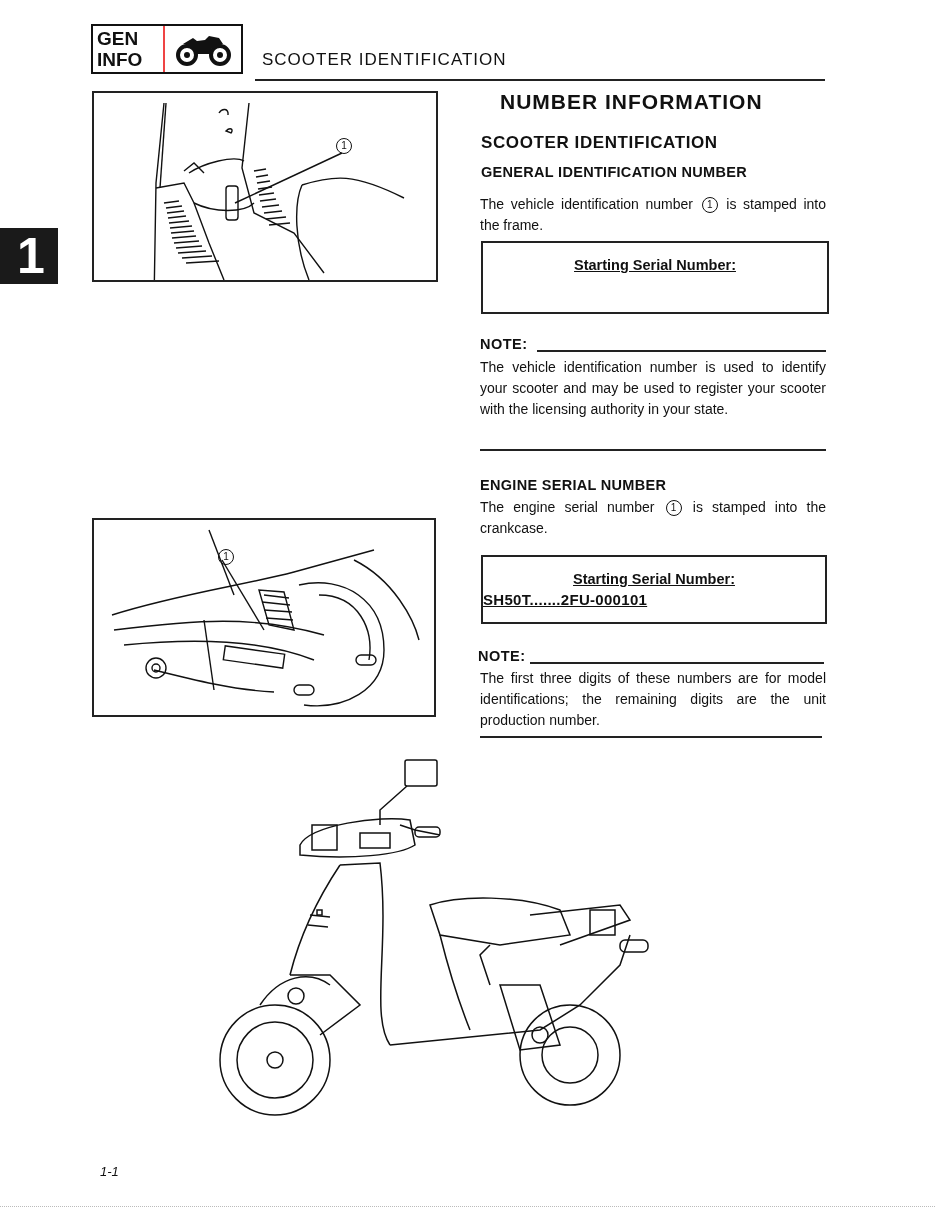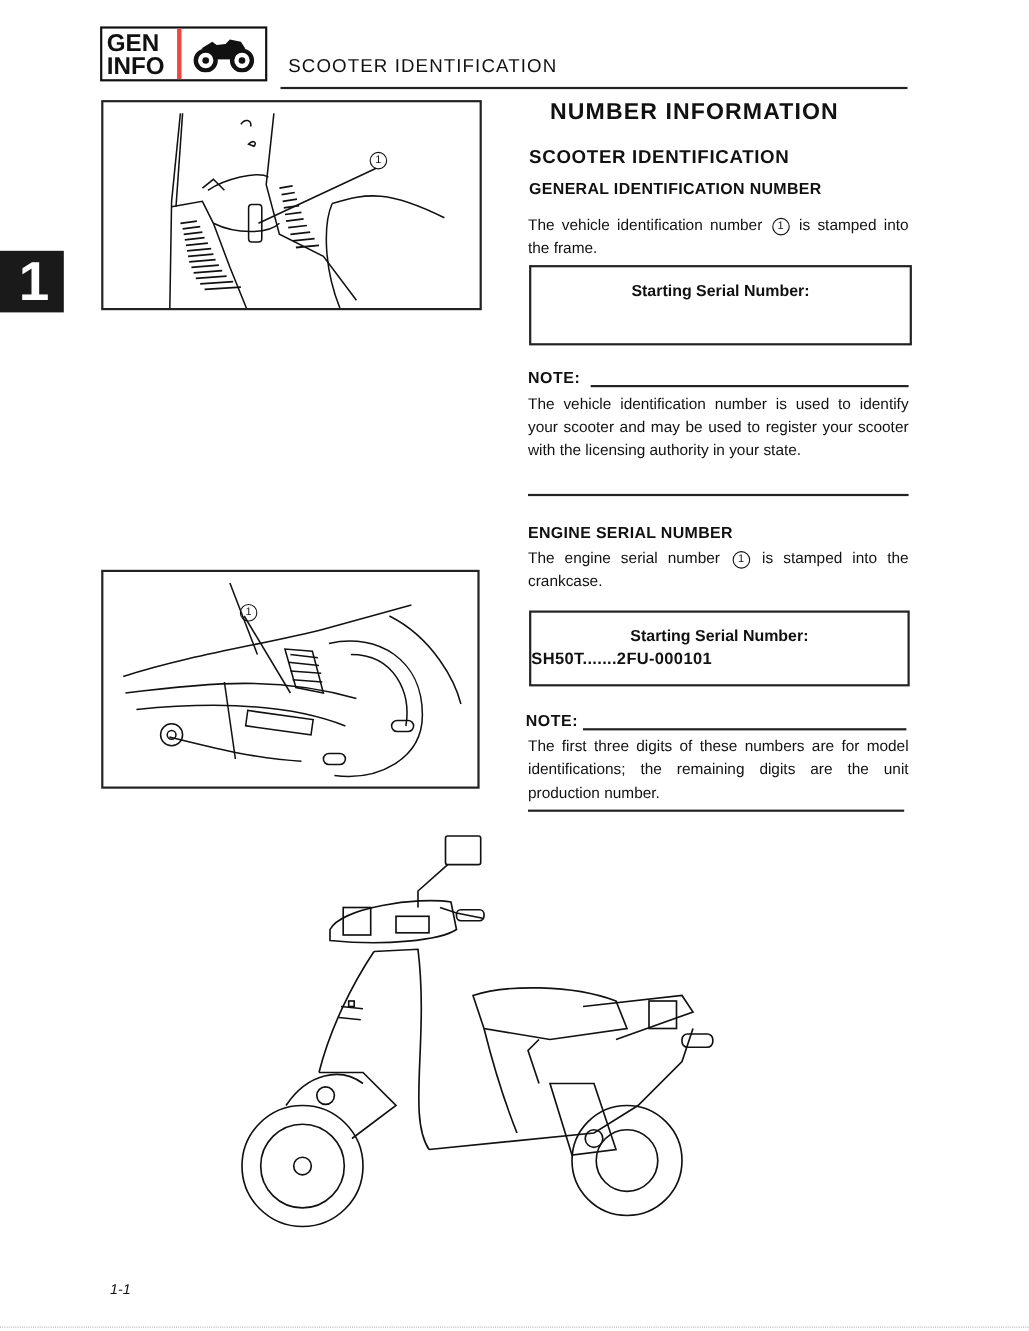--- a/index.html
+++ b/index.html
@@ -8,22 +8,22 @@
       font-family: "Liberation Sans", sans-serif; color: #111;
     }
     .abs { position: absolute; }
 
     
     .logo-box {
       left: 91px; top: 24px; width: 152px; height: 50px;
       border: 2px solid #111; box-sizing: border-box; display: flex;
     }
     .logo-text {
-      width: 72px; height: 100%; border-right: 4px solid #ef4444; box-sizing: border-box;
-      font-weight: bold; font-size: 22px; line-height: 21px; letter-spacing: 0px;
+      width: 72px; height: 100%; border-right: 2px solid #ef4444; box-sizing: border-box;
+      font-weight: bold; font-size: 19px; line-height: 21px; letter-spacing: 0px;
       padding: 2px 0 0 4px; color: #111;
     }
     .logo-text span { display: block; }
     .logo-icon { flex: 1; display: flex; align-items: center; justify-content: center; }
     .header-title {
       left: 262px; top: 50px; font-size: 17px; letter-spacing: 1px; color: #111;
     }
     .header-rule { left: 255px; top: 79px; width: 570px; height: 2px; background: #222; }
 
     
@@ -45,21 +45,21 @@
     .h1 {
       left: 500px; top: 90px; font-size: 21px; font-weight: bold; letter-spacing: 1px;
     }
     .h2 { left: 481px; top: 133px; font-size: 17px; font-weight: bold; letter-spacing: 0.6px; }
     .h3 { left: 481px; top: 164px; font-size: 14.5px; font-weight: bold; letter-spacing: 0.3px; }
     .body-text {
       left: 480px; width: 346px; font-size: 14px; line-height: 21px; text-align: justify;
     }
     .p1 { top: 194px; }
     .serial-box {
-      border: 2px solid #222; box-sizing: border-box; text-align: center;
+      border: 2px solid #222; box-sizing: border-box; text-align: center; text-decoration: underline;
     }
     .sb1 { left: 481px; top: 241px; width: 348px; height: 73px; }
     .sb2 { left: 481px; top: 555px; width: 346px; height: 69px; }
     .serial-label { font-size: 14.5px; font-weight: bold; margin-top: 14px; }
     .serial-value { font-size: 15px; font-weight: bold; margin-top: 4px; letter-spacing: 0.3px; }
     .sb2 .serial-value { text-align: left; }
     .sb1 .serial-value { text-align: left; padding-left: 34px; }
 
     .note-label { font-size: 14.5px; font-weight: bold; letter-spacing: 0.5px; }
     .note-line { height: 2px; background: #222; }

